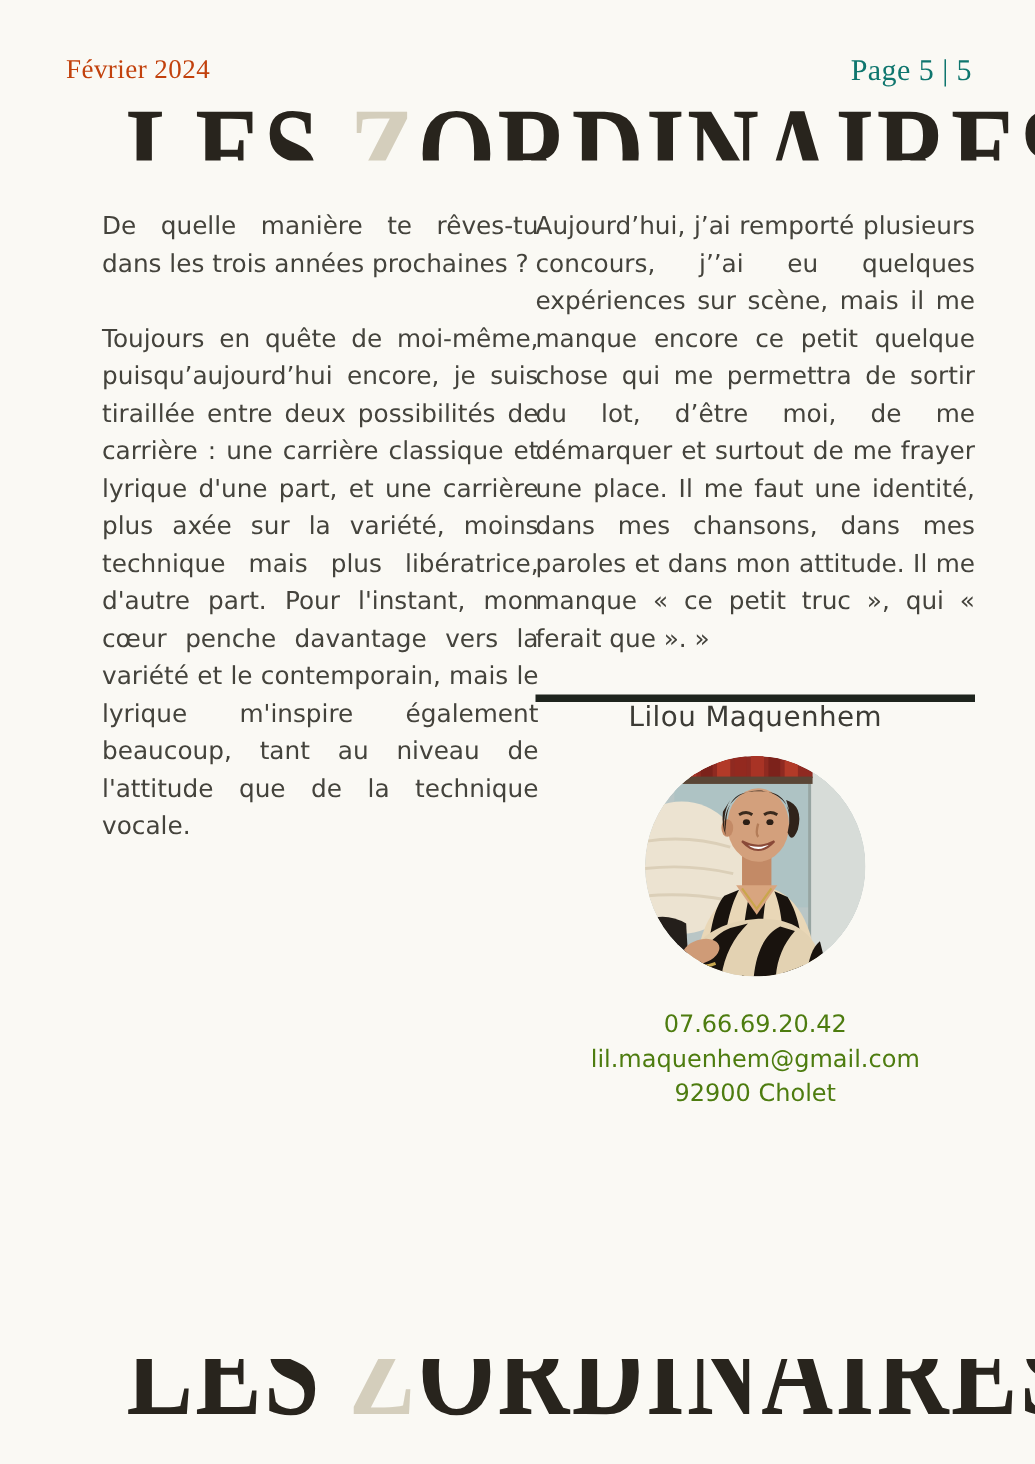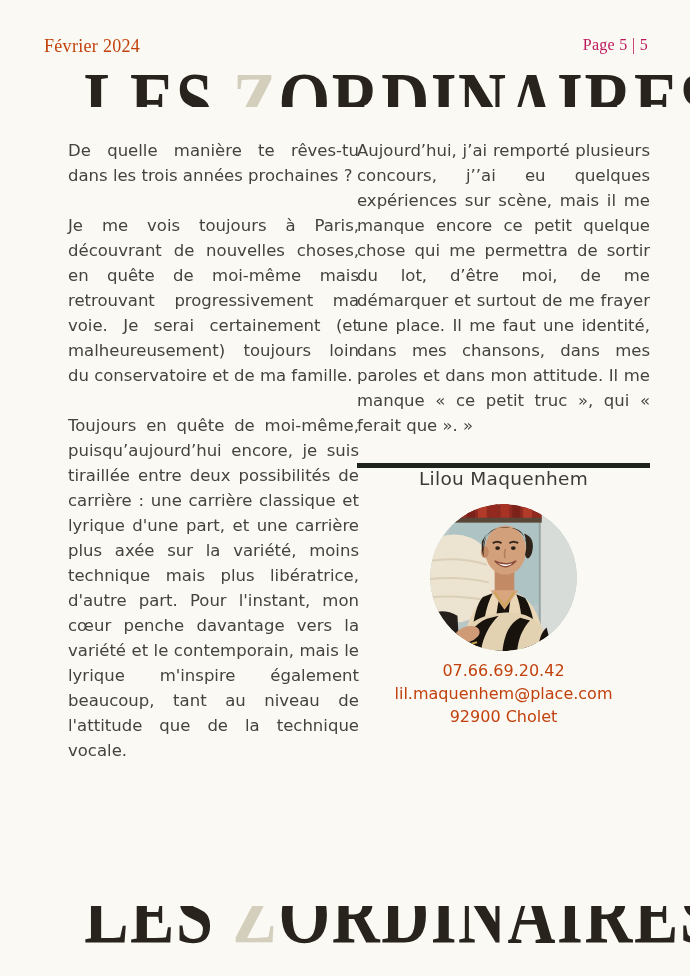--- a/index.html
+++ b/index.html
@@ -13,21 +13,21 @@
   }
   
   .header-date{
     position:absolute;left:44px;top:36px;
     font-family:"Liberation Serif",serif;
     font-size:18px;color:#c2410c;letter-spacing:.3px;
   }
   .header-page{
     position:absolute;right:42px;top:36px;
     font-family:"Liberation Serif",serif;
-    font-size:16px;color:#be185d;letter-spacing:.3px;
+    font-size:20px;color:#0f766e;letter-spacing:.3px;
   }
   
   .title-clip{
     position:absolute;left:0;right:0;overflow:hidden;text-align:center;
   }
   .title-clip-top{top:74px;height:33px;}
   .title-clip-bottom{top:906px;height:40px;}
   .title-text{
     display:inline-block;white-space:nowrap;
     font-family:"Liberation Serif",serif;font-weight:700;
@@ -56,39 +56,38 @@
   .contact-name{
     text-align:center;
     font-size:18.5px;color:#3c3b35;letter-spacing:.3px;
   }
   .photo-wrap{
     width:147px;height:147px;border-radius:50%;
     overflow:hidden;margin:15px auto 0 auto;
   }
   .photo-wrap svg{display:block;width:100%;height:100%;}
   .contact-block{
-    margin-top:8px;text-align:center;
-    font-size:16px;line-height:23px;color:#c2410c;
+    margin-top:20px;text-align:center;
+    font-size:16px;line-height:23px;color:#4d7c0f;
   }
 </style>
 </head>
 <body>
 
 <div class="page">
 
   <div class="header-date">Février 2024</div>
   <div class="header-page">Page 5 | 5</div>
 
   <div class="title-clip title-clip-top">
     <div class="title-text"><span>LES </span><span class="title-accent">Z</span><span>ORDINAIRES</span></div>
   </div>
 
   <div class="col col-left">
     <p>De quelle manière te rêves-tu dans les trois années prochaines ?</p>
-    <p>Je me vois toujours à Paris, découvrant de nouvelles choses, en quête de moi-même mais retrouvant progressivement ma voie. Je serai certainement (et malheureusement) toujours loin du conservatoire et de ma famille.</p>
     <p>Toujours en quête de moi-même, puisqu’aujourd’hui encore, je suis tiraillée entre deux possibilités de carrière : une carrière classique et lyrique d'une part, et une carrière plus axée sur la variété, moins technique mais plus libératrice, d'autre part. Pour l'instant, mon cœur penche davantage vers la variété et le contemporain, mais le lyrique m'inspire également beaucoup, tant au niveau de l'attitude que de la technique vocale.</p>
   </div>
 
   <div class="col col-right">
     <p>Aujourd’hui, j’ai remporté plusieurs concours, j’’ai eu quelques expériences sur scène, mais il me manque encore ce petit quelque chose qui me permettra de sortir du lot, d’être moi, de me démarquer et surtout de me frayer une place. Il me faut une identité, dans mes chansons, dans mes paroles et dans mon attitude. Il me manque « ce petit truc », qui « ferait que ». »</p>
 
     <div class="divider"></div>
 
     <div class="contact-name">Lilou Maquenhem</div>
 
@@ -154,21 +153,21 @@
           <ellipse cx="69" cy="45" rx="2.4" ry="2" fill="#2c1f16"></ellipse>
           <ellipse cx="85" cy="45" rx="2.4" ry="2" fill="#2c1f16"></ellipse>
           <path d="M77,46 Q75,53 77,55" stroke="#b37c58" stroke-width="1.6" fill="none"></path>
           <path d="M66,58 Q77,70 88,58 Q77,64 66,58 Z" fill="#ffffff" stroke="#8a4a38" stroke-width="1.4"></path>
         </g>
       </svg>
     </div>
 
     <div class="contact-block">
       <div>07.66.69.20.42</div>
-      <div>lil.maquenhem@place.com</div>
+      <div>lil.maquenhem@gmail.com</div>
       <div>92900 Cholet</div>
     </div>
   </div>
 
   <div class="title-clip title-clip-bottom">
     <div class="title-text"><span>LES </span><span class="title-accent">Z</span><span>ORDINAIRES</span></div>
   </div>
 
 </div>
 

